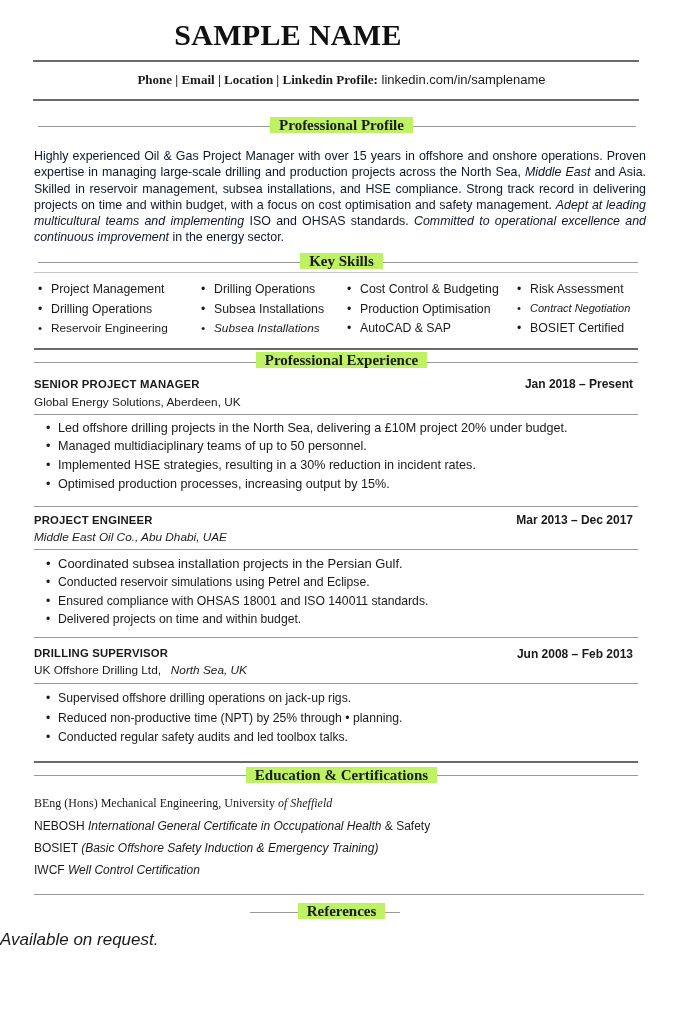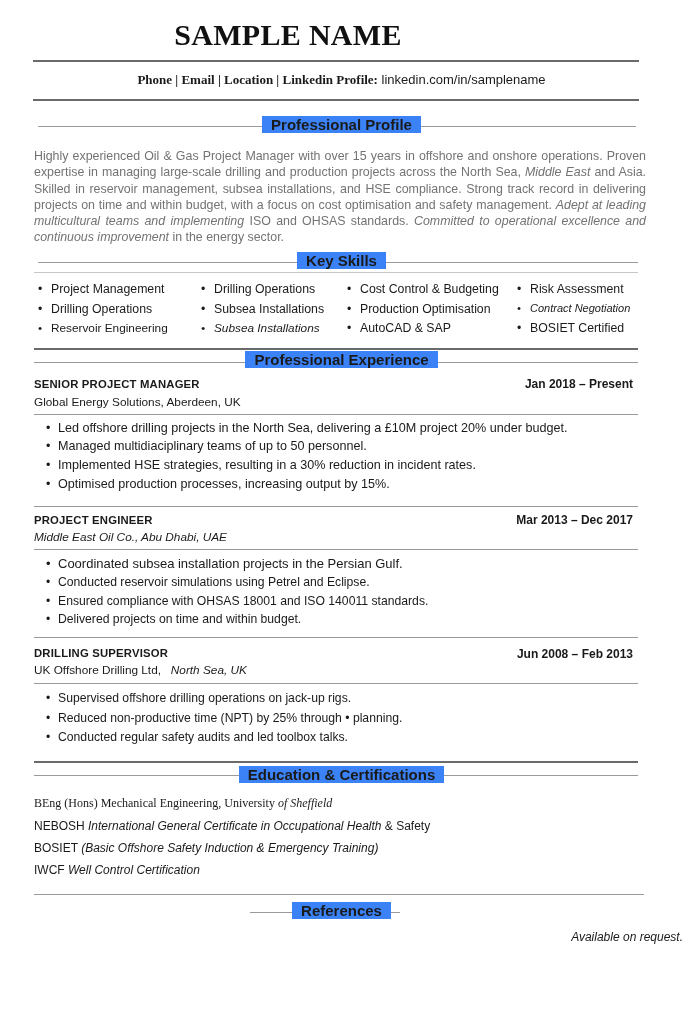--- a/index.html
+++ b/index.html
@@ -6,32 +6,32 @@
   html, body { width: 683px; height: 1024px; background: #ffffff; overflow: hidden; }
   body { font-family: "Liberation Sans", "DejaVu Sans", sans-serif; color: #1a1a1a; position: relative; }
   .abs { position: absolute; }
   .name { left: 0; width: 576px; top: 18px; text-align: center; font-family: "Liberation Serif", "DejaVu Serif", serif; font-weight: bold; font-size: 30px; letter-spacing: 0.3px; color: #111; }
   .hr { position: absolute; height: 0; border-top: 2px solid #6a6a6a; }
   .hr.light { border-top: 1.5px solid #9a9a9a; }
   .hr.thin { border-top: 1px solid #8a8a8a; }
   .contact { left: 0; width: 683px; top: 72px; text-align: center; font-size: 13px; color: #1a1a1a; }
   .contact b { font-weight: bold; font-family: Liberation Serif, serif; }
   .sec-title { position: absolute; left: 0; width: 683px; text-align: center; font-size: 15px; font-weight: bold; color: #1a1a1a; }
-  .sec-title span { background: #3b82f6; padding: 0 9px; position: relative; z-index: 2; }
-  .para { left: 34px; width: 612px; top: 148px; font-size: 12.4px; line-height: 16.3px; text-align: justify; color: #737373; }
+  .sec-title span { background: #bef264; padding: 0 9px; position: relative; z-index: 2; font-family: Liberation Serif, serif; }
+  .para { left: 34px; width: 612px; top: 148px; font-size: 12.4px; line-height: 16.3px; text-align: justify; color: #0f172a; }
   .para i { font-style: italic; }
   .skill { position: absolute; font-size: 12.3px; color: #1a1a1a; white-space: nowrap; }
   .skill::before { content: "•"; display: inline-block; width: 13px; }
   .job-title { position: absolute; left: 34px; font-size: 11.3px; font-weight: bold; letter-spacing: 0.2px; }
   .job-date { position: absolute; right: 50px; font-size: 12px; font-weight: bold; text-align: right; }
   .job-co { position: absolute; left: 34px; font-size: 11.8px; }
   .bullet { position: absolute; left: 46px; font-size: 12.6px; color: #1a1a1a; white-space: nowrap; }
   .bullet::before { content: "•"; display: inline-block; width: 12px; }
   .edu { position: absolute; left: 34px; font-size: 12px; white-space: nowrap; }
-  .ref-body { position: absolute; left: 0; width: 683px; top: 930px; text-align: right; font-size: 12px; font-style: italic; }
+  .ref-body { position: absolute; left: 0; width: 683px; top: 930px; text-align: left; font-size: 17px; font-style: italic; }
 </style>
 </head>
 <body>
 
 <div class="abs name">SAMPLE NAME</div>
 <div class="hr" style="left:33px; width:606px; top:60px;"></div>
 <div class="abs contact">
   <b>Phone | Email | Location | Linkedin Profile:</b>
   <span>linkedin.com/in/samplename</span>
 </div>

